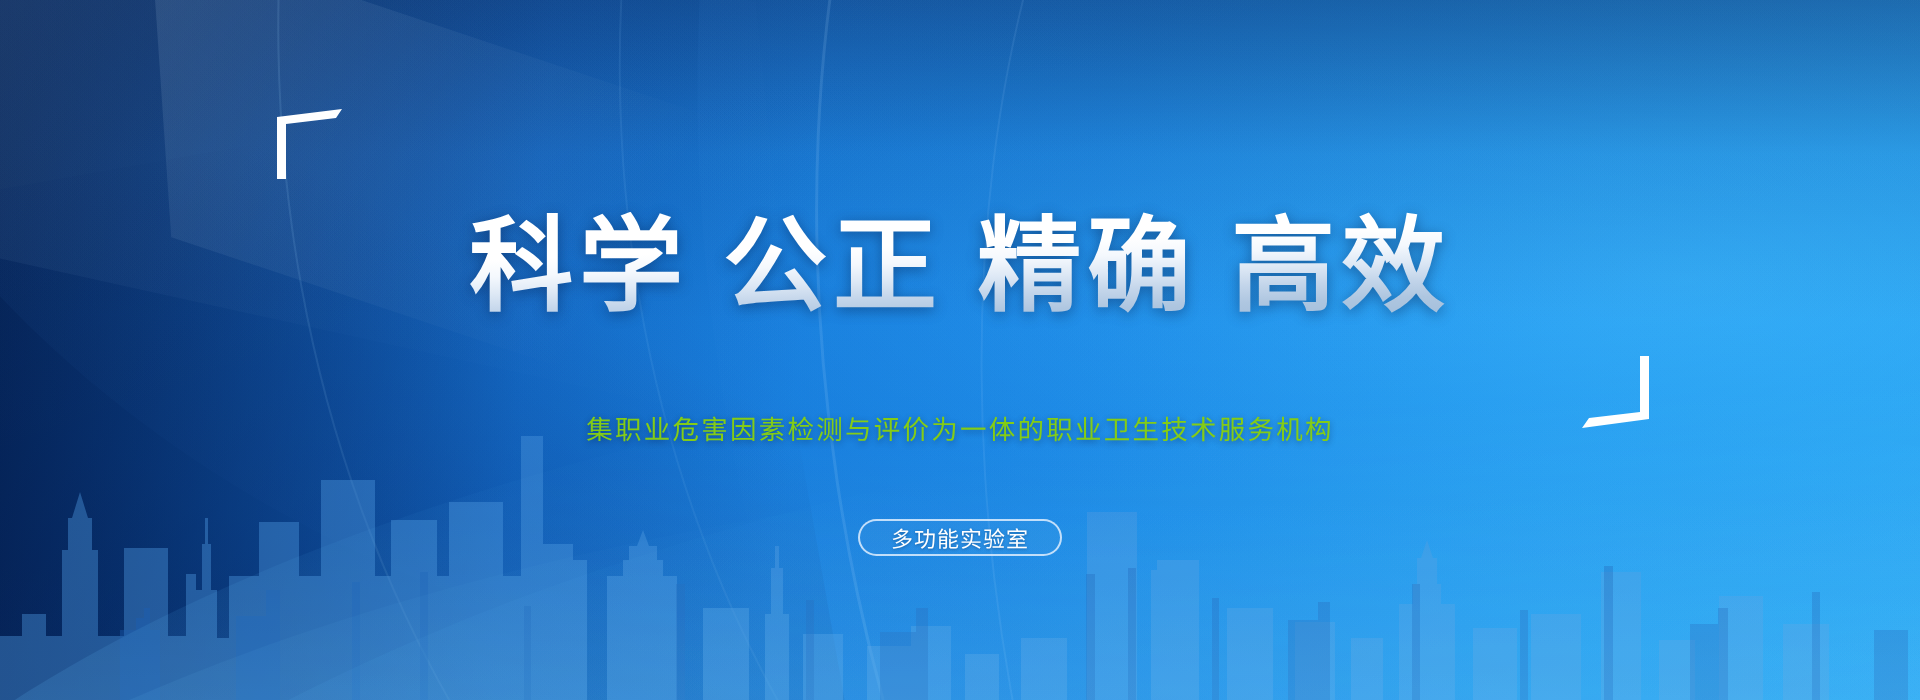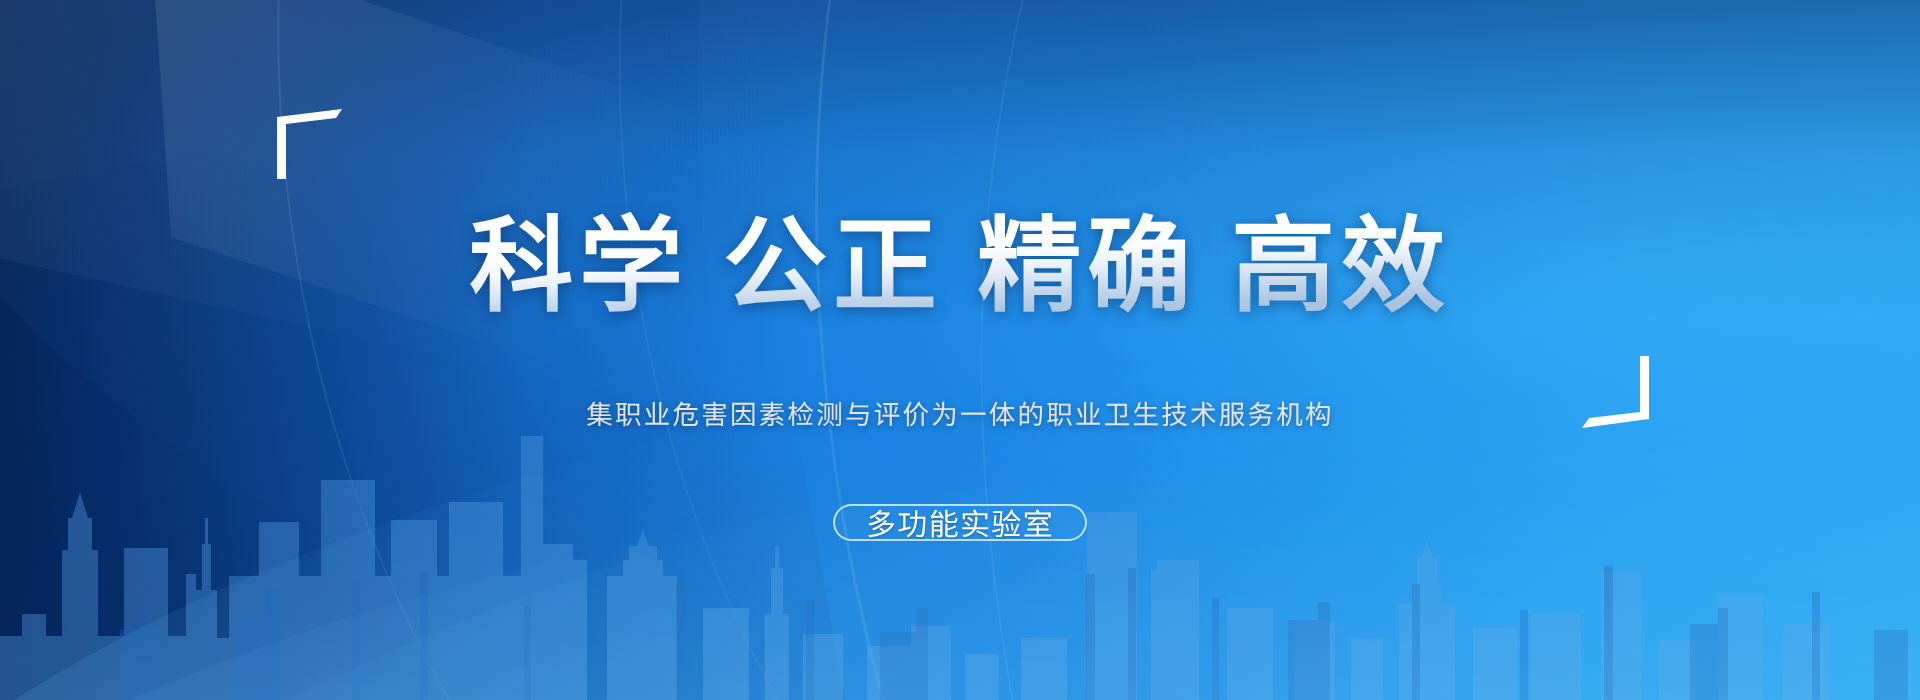--- a/index.html
+++ b/index.html
@@ -186,43 +186,43 @@
     padding:0 10px;
   }
 
   
   .bracket{position:absolute;pointer-events:none;}
   .bracket svg{display:block;}
   .bracket-tl{left:-56px;top:-36px;}
   .bracket-br{right:-62px;bottom:-40px;}
 
   .subtitle{
-    margin-top:2px;
+    margin-top:17px;
     font-size:26.5px;
     letter-spacing:.085em;
-    color:#e5e5e5;
+    color:#84cc16;
     font-weight:400;
     text-shadow:0 2px 6px rgba(2,22,62,.42);
     white-space:nowrap;
   }
 
   .pills{
     margin-top:72px;
     display:flex;
     gap:27px;
     align-items:center;
   }
   .pill{
     height:37px;
     padding:0 31px;
     display:flex;align-items:center;justify-content:center;
     border:2px solid rgba(208,230,252,.92);
     border-radius:999px;
     color:#ffffff;
-    font-size:30px;
+    font-size:22px;
     letter-spacing:.045em;
     white-space:nowrap;
     background:rgba(255,255,255,.035);
     text-shadow:0 1px 3px rgba(2,22,62,.35);
   }
 </style>
 </head>
 <body>
 
 <div class="banner">

